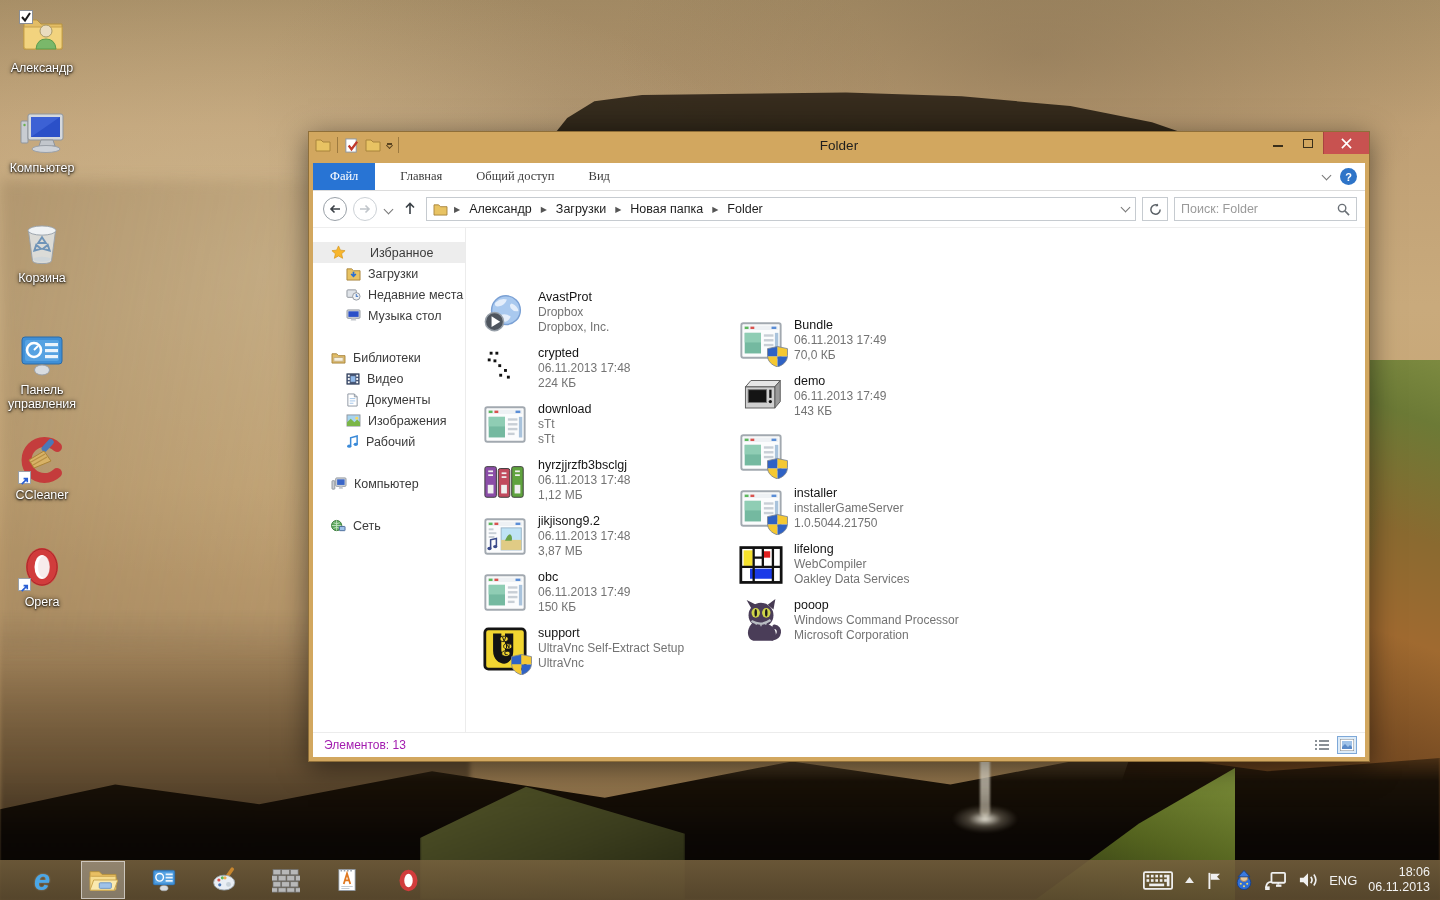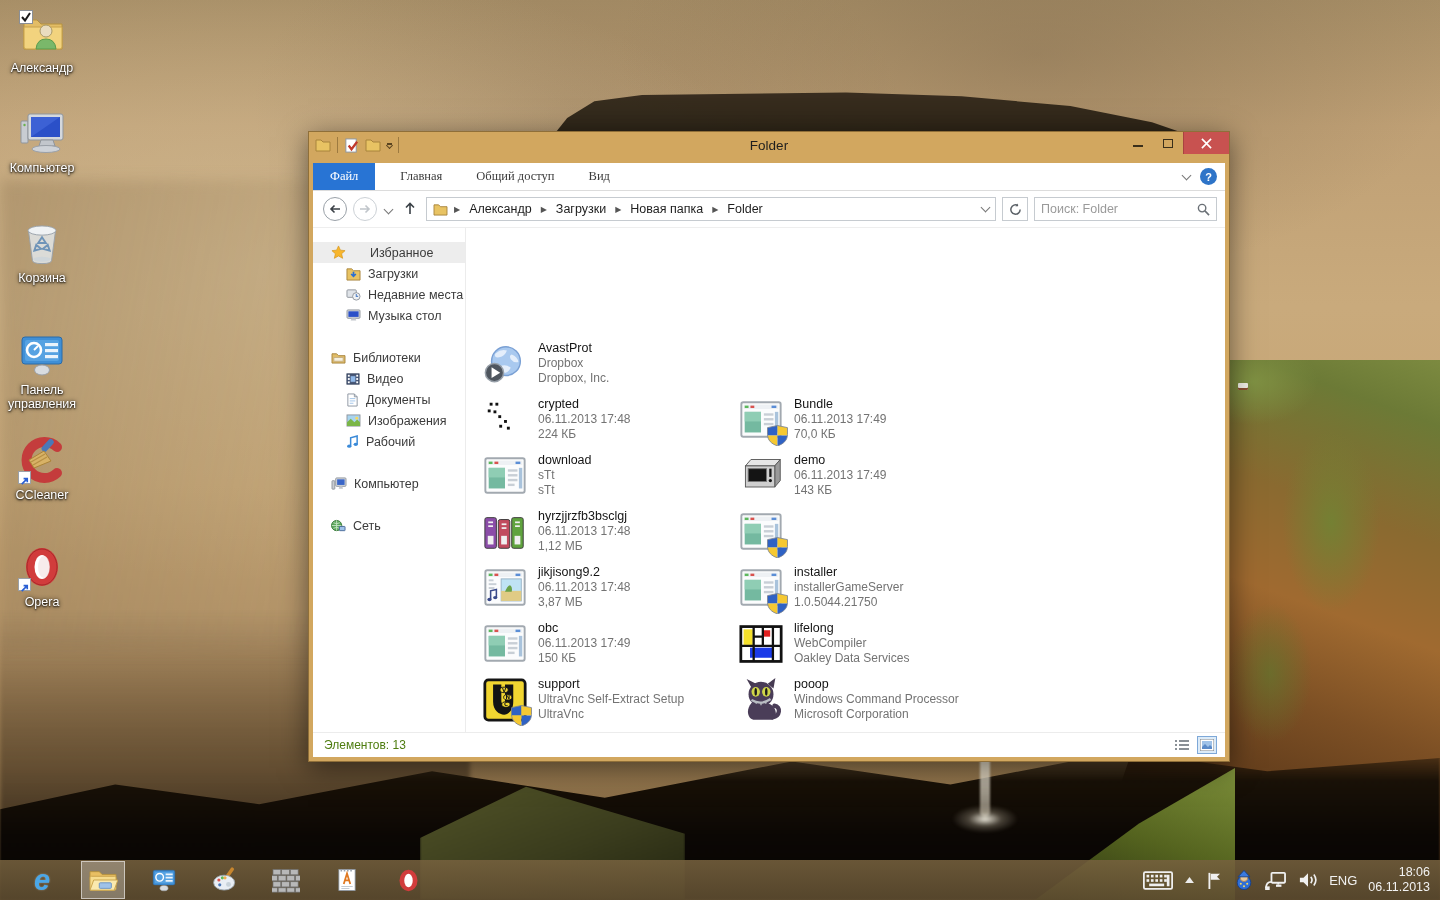--- a/index.html
+++ b/index.html
@@ -47,21 +47,21 @@
     background:radial-gradient(closest-side, rgba(246,242,228,.95), rgba(205,195,172,.3), rgba(0,0,0,0)); filter:blur(1.5px); }
 
   
   .dicon { position:absolute; width:84px; display:flex; flex-direction:column; align-items:center; gap:3px; cursor:default; }
   .dicon .ic { width:50px; height:50px; position:relative; display:flex; align-items:center; justify-content:center; }
   .dicon .lbl { color:#fff; font-size:12.5px; text-align:center; line-height:14px;
     text-shadow:0 1px 2px rgba(0,0,0,.95), 0 0 4px rgba(0,0,0,.8); }
   .shortcut { position:absolute; left:1px; bottom:1px; width:13px; height:13px; background:#fff; border:1px solid #9aa0a8; }
 
   
-  #win { position:absolute; left:308px; top:131px; width:922px; height:631px; background:#d2a75f;
+  #win { position:absolute; left:308px; top:131px; width:1062px; height:631px; background:#d2a75f;
     border:1px solid #8f6f39; box-shadow:0 6px 26px rgba(0,0,0,.5); }
   .titlebar { position:relative; height:31px; }
   .qat { position:absolute; left:6px; top:5px; display:flex; align-items:center; gap:6px; }
   .qat .sep { width:1px; height:16px; background:rgba(60,40,10,.35); }
   .title { position:absolute; left:0; right:0; top:6px; text-align:center; font-size:13.5px; color:#1e1e1e; }
   .wctl { position:absolute; right:0; top:0; display:flex; }
   .wbtn { width:30px; height:22px; display:flex; align-items:center; justify-content:center; cursor:default; }
   .wbtn.close { width:46px; background:#c85250; border-left:1px solid #a84340; }
   .minglyph { width:10px; border-bottom:2px solid #3a2f1a; margin-top:6px; }
   .maxglyph { width:10px; height:9px; border:1.5px solid #3a2f1a; }
@@ -92,31 +92,31 @@
   .searchbox input::placeholder { color:#9a9a9a; }
 
   .main { flex:1; display:flex; overflow:hidden; }
   .sidebar { width:153px; padding-top:14px; border-right:1px solid #ececec; flex-shrink:0; }
   .sitem { height:21px; display:flex; align-items:center; gap:7px; font-size:12.5px; color:#3b3b3b; padding-left:18px; white-space:nowrap; }
   .sitem.l1 { padding-left:33px; }
   .sitem.sel { background:#ededed;gap:24px; }
   .sitem svg { flex-shrink:0; }
   .sgap { height:21px; }
 
-  .files { flex:1; display:flex; padding:9px 0 0 15px; align-items:flex-end; }
+  .files { flex:1; display:flex; padding:9px 0 0 15px; align-items:center; }
   .fcol { width:256px; flex-shrink:0; }
   .fitem { height:56px; display:flex; align-items:flex-start; }
   .ficon { width:48px; height:48px; position:relative; flex-shrink:0; display:flex; align-items:center; justify-content:center; }
   .shield { position:absolute; right:-3px; bottom:-2px; width:21px; height:21px; }
   .ftxt { margin-left:9px; padding-top:1px; }
   .fname { font-size:12.5px; color:#141414; line-height:15px; }
   .fmeta { font-size:12px; color:#737373; line-height:15px; }
 
   .statusbar { height:25px; border-top:1px solid #ececec; display:flex; align-items:center; padding:0 8px 0 11px; }
-  .stattext { font-size:12px; color:#4d7c0f; }
+  .stattext { font-size:12px; color:#a21caf; }
   .viewbtns { margin-left:auto; display:flex; gap:5px; }
   .viewbtn { width:20px; height:18px; display:flex; align-items:center; justify-content:center; }
   .viewbtn.on { border:1px solid #7ea8d8; background:#dcebf8; }
 
   
   #taskbar { position:absolute; left:0; bottom:0; width:100%; height:40px;
     background:linear-gradient(180deg, rgba(118,97,62,.88), rgba(96,78,49,.88));
     display:flex; align-items:center; padding-left:20px; }
   .tbtn { width:44px; height:38px; display:flex; align-items:center; justify-content:center; margin-right:17px; position:relative; }
   .tbtn.active { background:rgba(255,255,255,.28); border:1px solid rgba(255,255,255,.55); }

